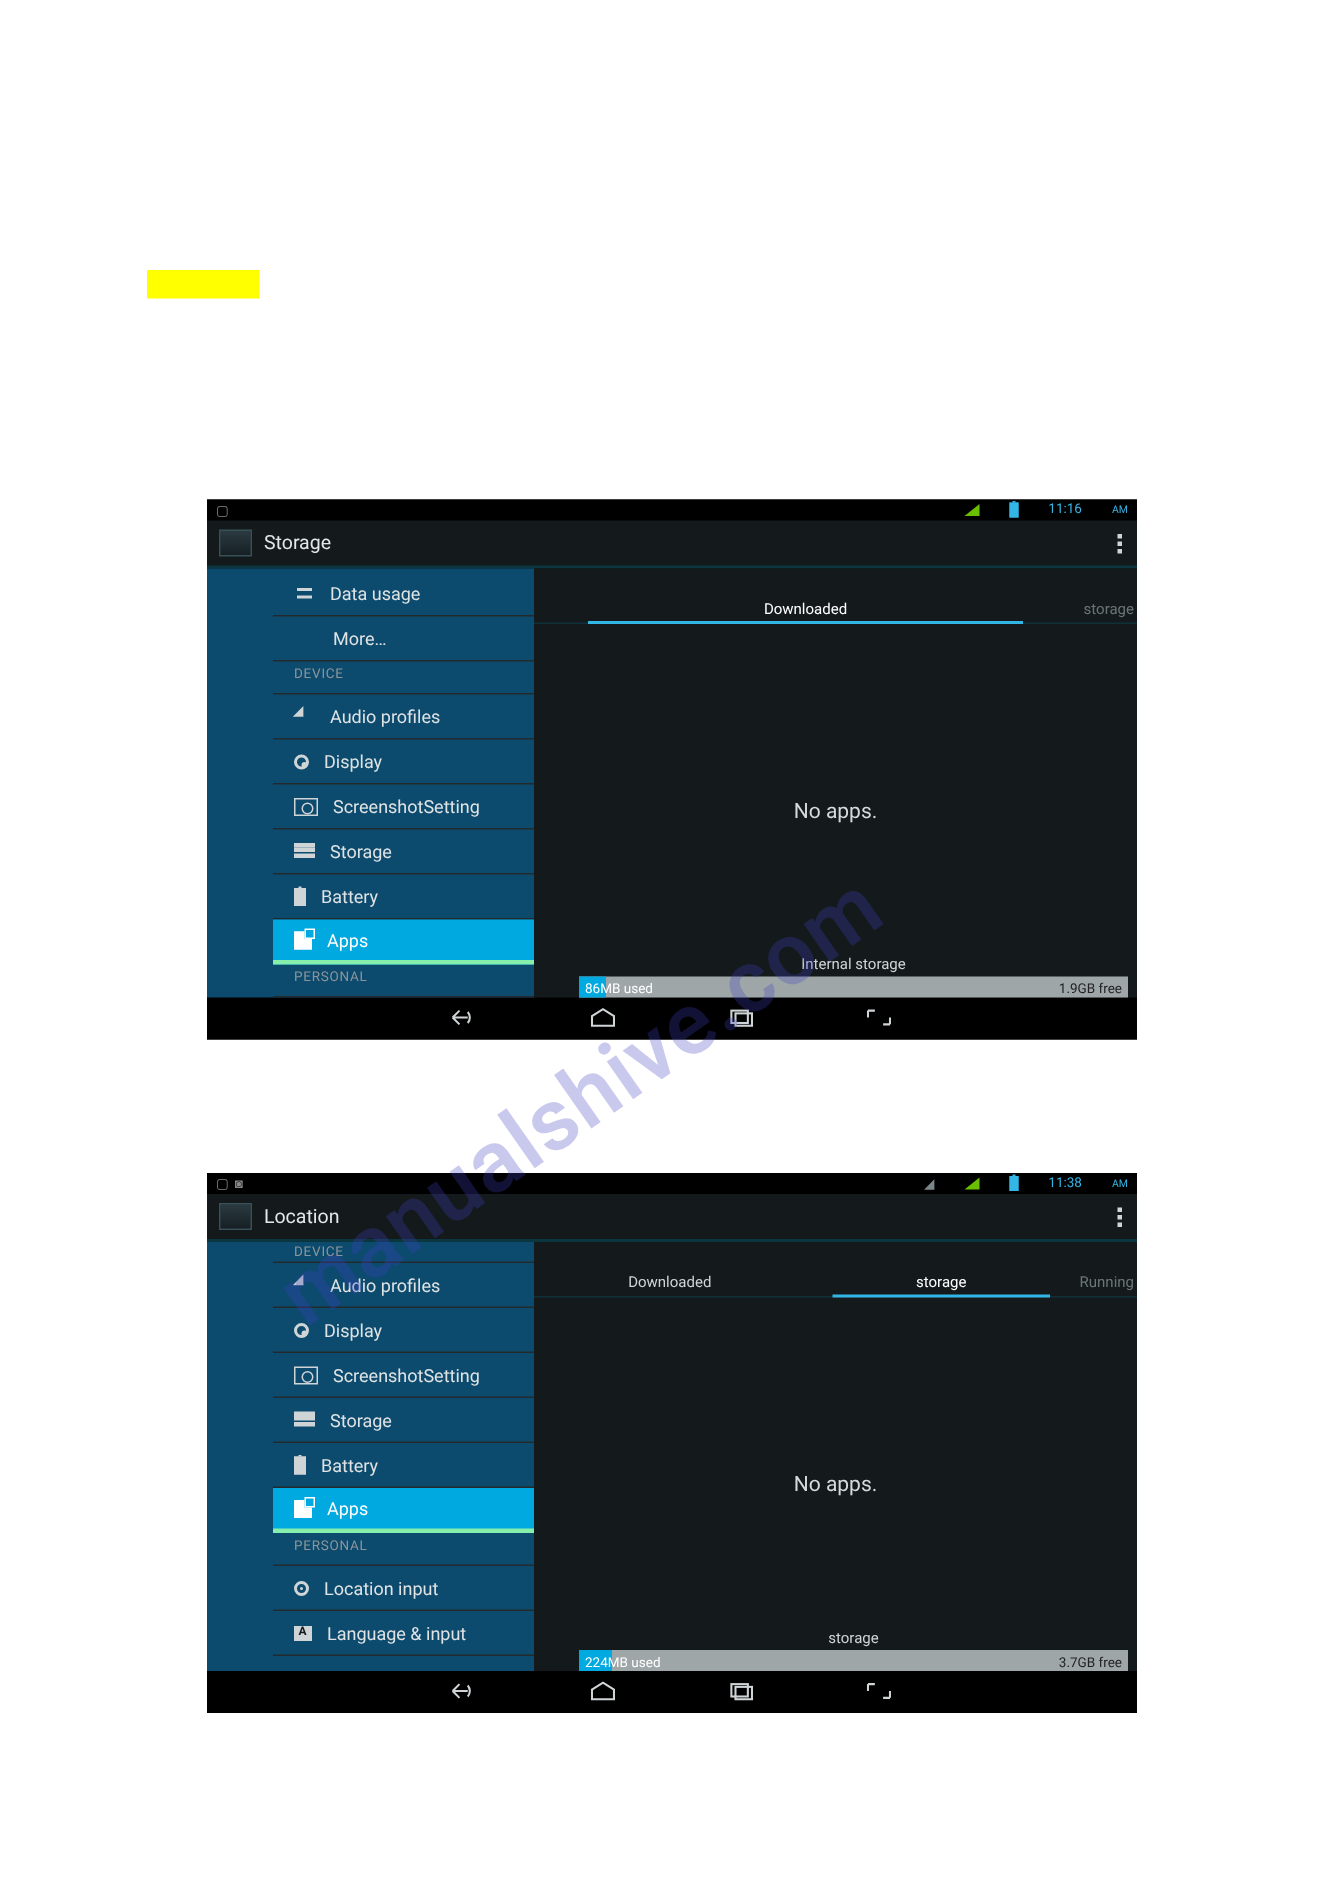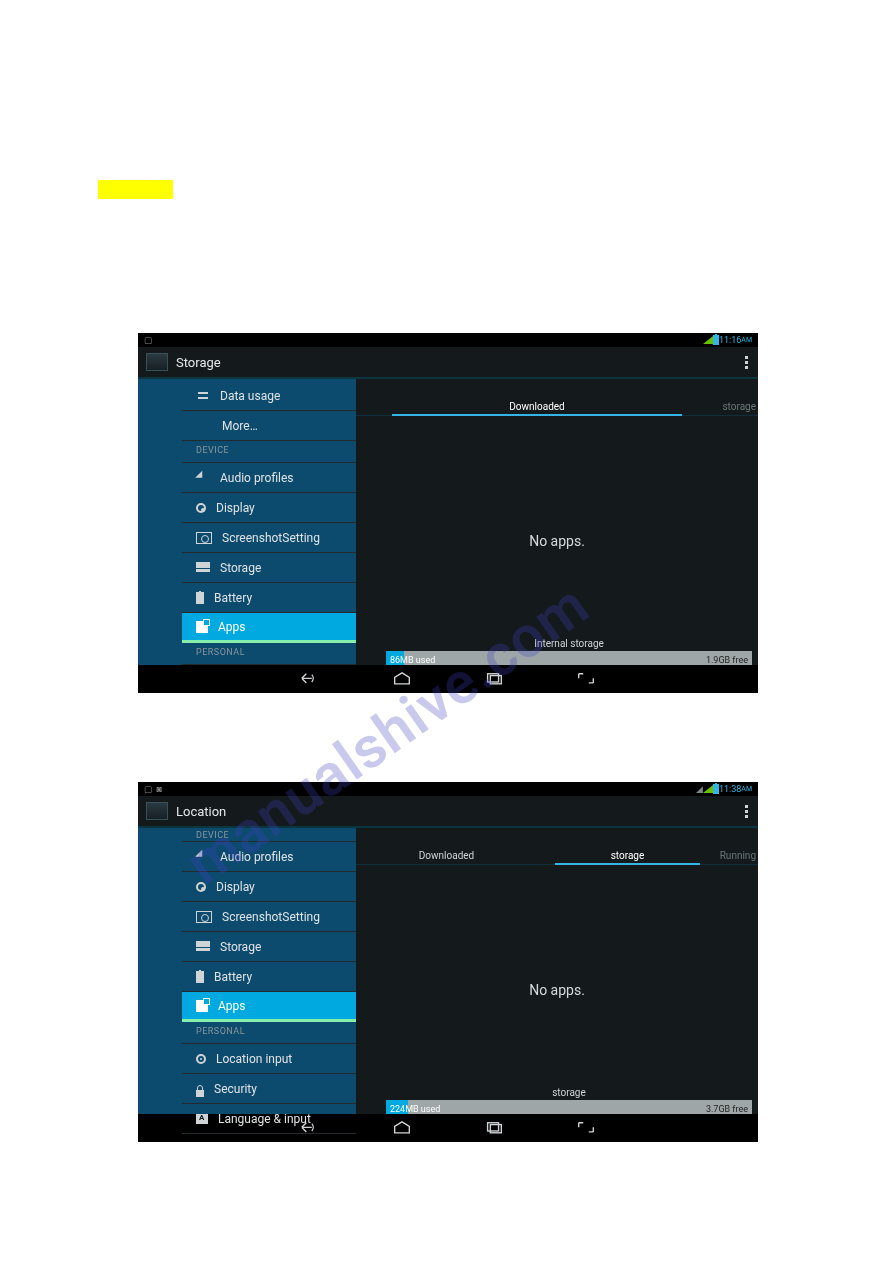--- a/index.html
+++ b/index.html
@@ -44,21 +44,21 @@
   .status-bar {
     height: 14px;
     background: #000;
     display: flex;
     align-items: center;
     justify-content: space-between;
     padding: 0 6px;
     font-size: 9px;
   }
   .status-left { display: flex; gap: 4px; color:#888; }
-  .status-right { display: flex; gap: 0; align-items: center; color:#33b5e5; }
+  .status-right { display: flex; gap: 20px; align-items: center; color:#33b5e5; }
   .sig-tri {
     width: 0; height: 0;
     border-left: 10px solid transparent;
     border-bottom: 8px solid #6ac000;
   }
   .batt {
     width: 6px; height: 10px; border:1px solid #33b5e5; background:#33b5e5; position:relative;
   }
   .batt::after { content:""; position:absolute; top:-2px; left:1px; width:2px; height:1px; background:#33b5e5; }
   .title-bar {
@@ -326,24 +326,20 @@
           <div class="s-item sel">
             <div class="ic ic-apps"></div>
             <span>Apps</span>
           </div>
           <div class="s-sect">PERSONAL</div>
           <div class="s-item">
             <div class="ic ic-loc"></div>
             <span>Location input</span>
           </div>
           <div class="s-item">
-            <div class="ic ic-lock"></div>
-            <span>Security</span>
-          </div>
-          <div class="s-item">
             <div class="ic ic-lang"></div>
             <span>Language &amp; input</span>
           </div>
         </div>
     </div>
     <div class="main">
       <div class="tabs" id="tabs2">
           <div class="tab">Downloaded</div>
           <div class="tab active">storage</div>
           <div class="tab cut">Running</div>

